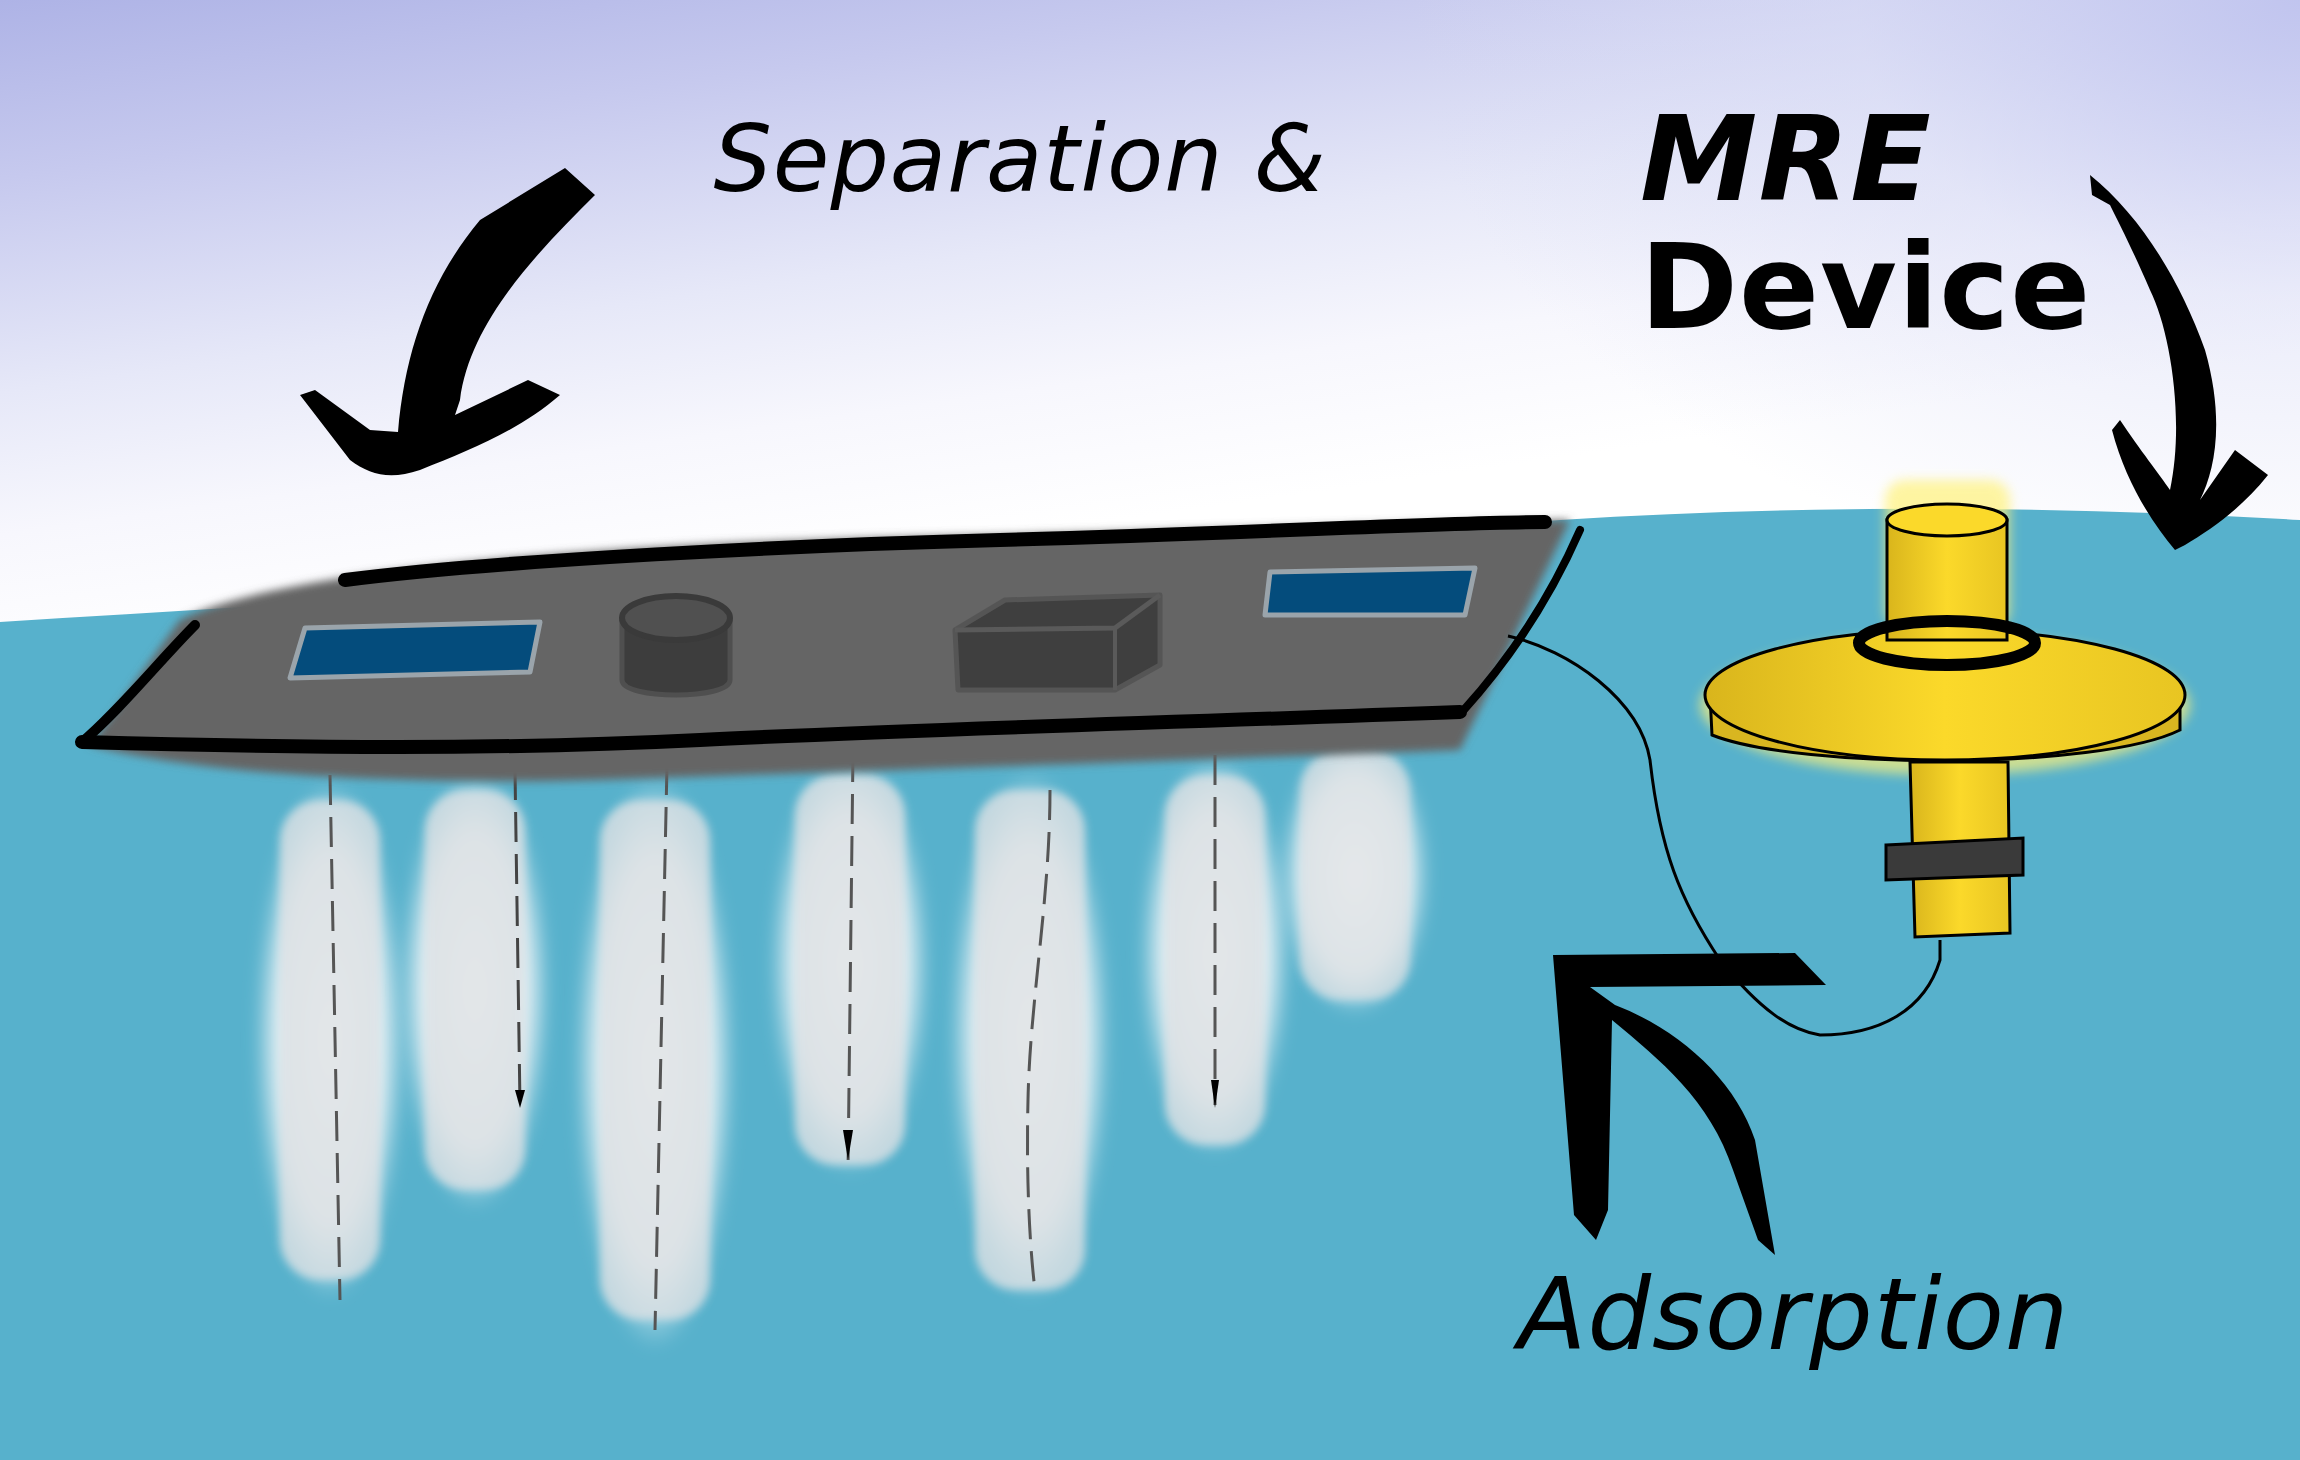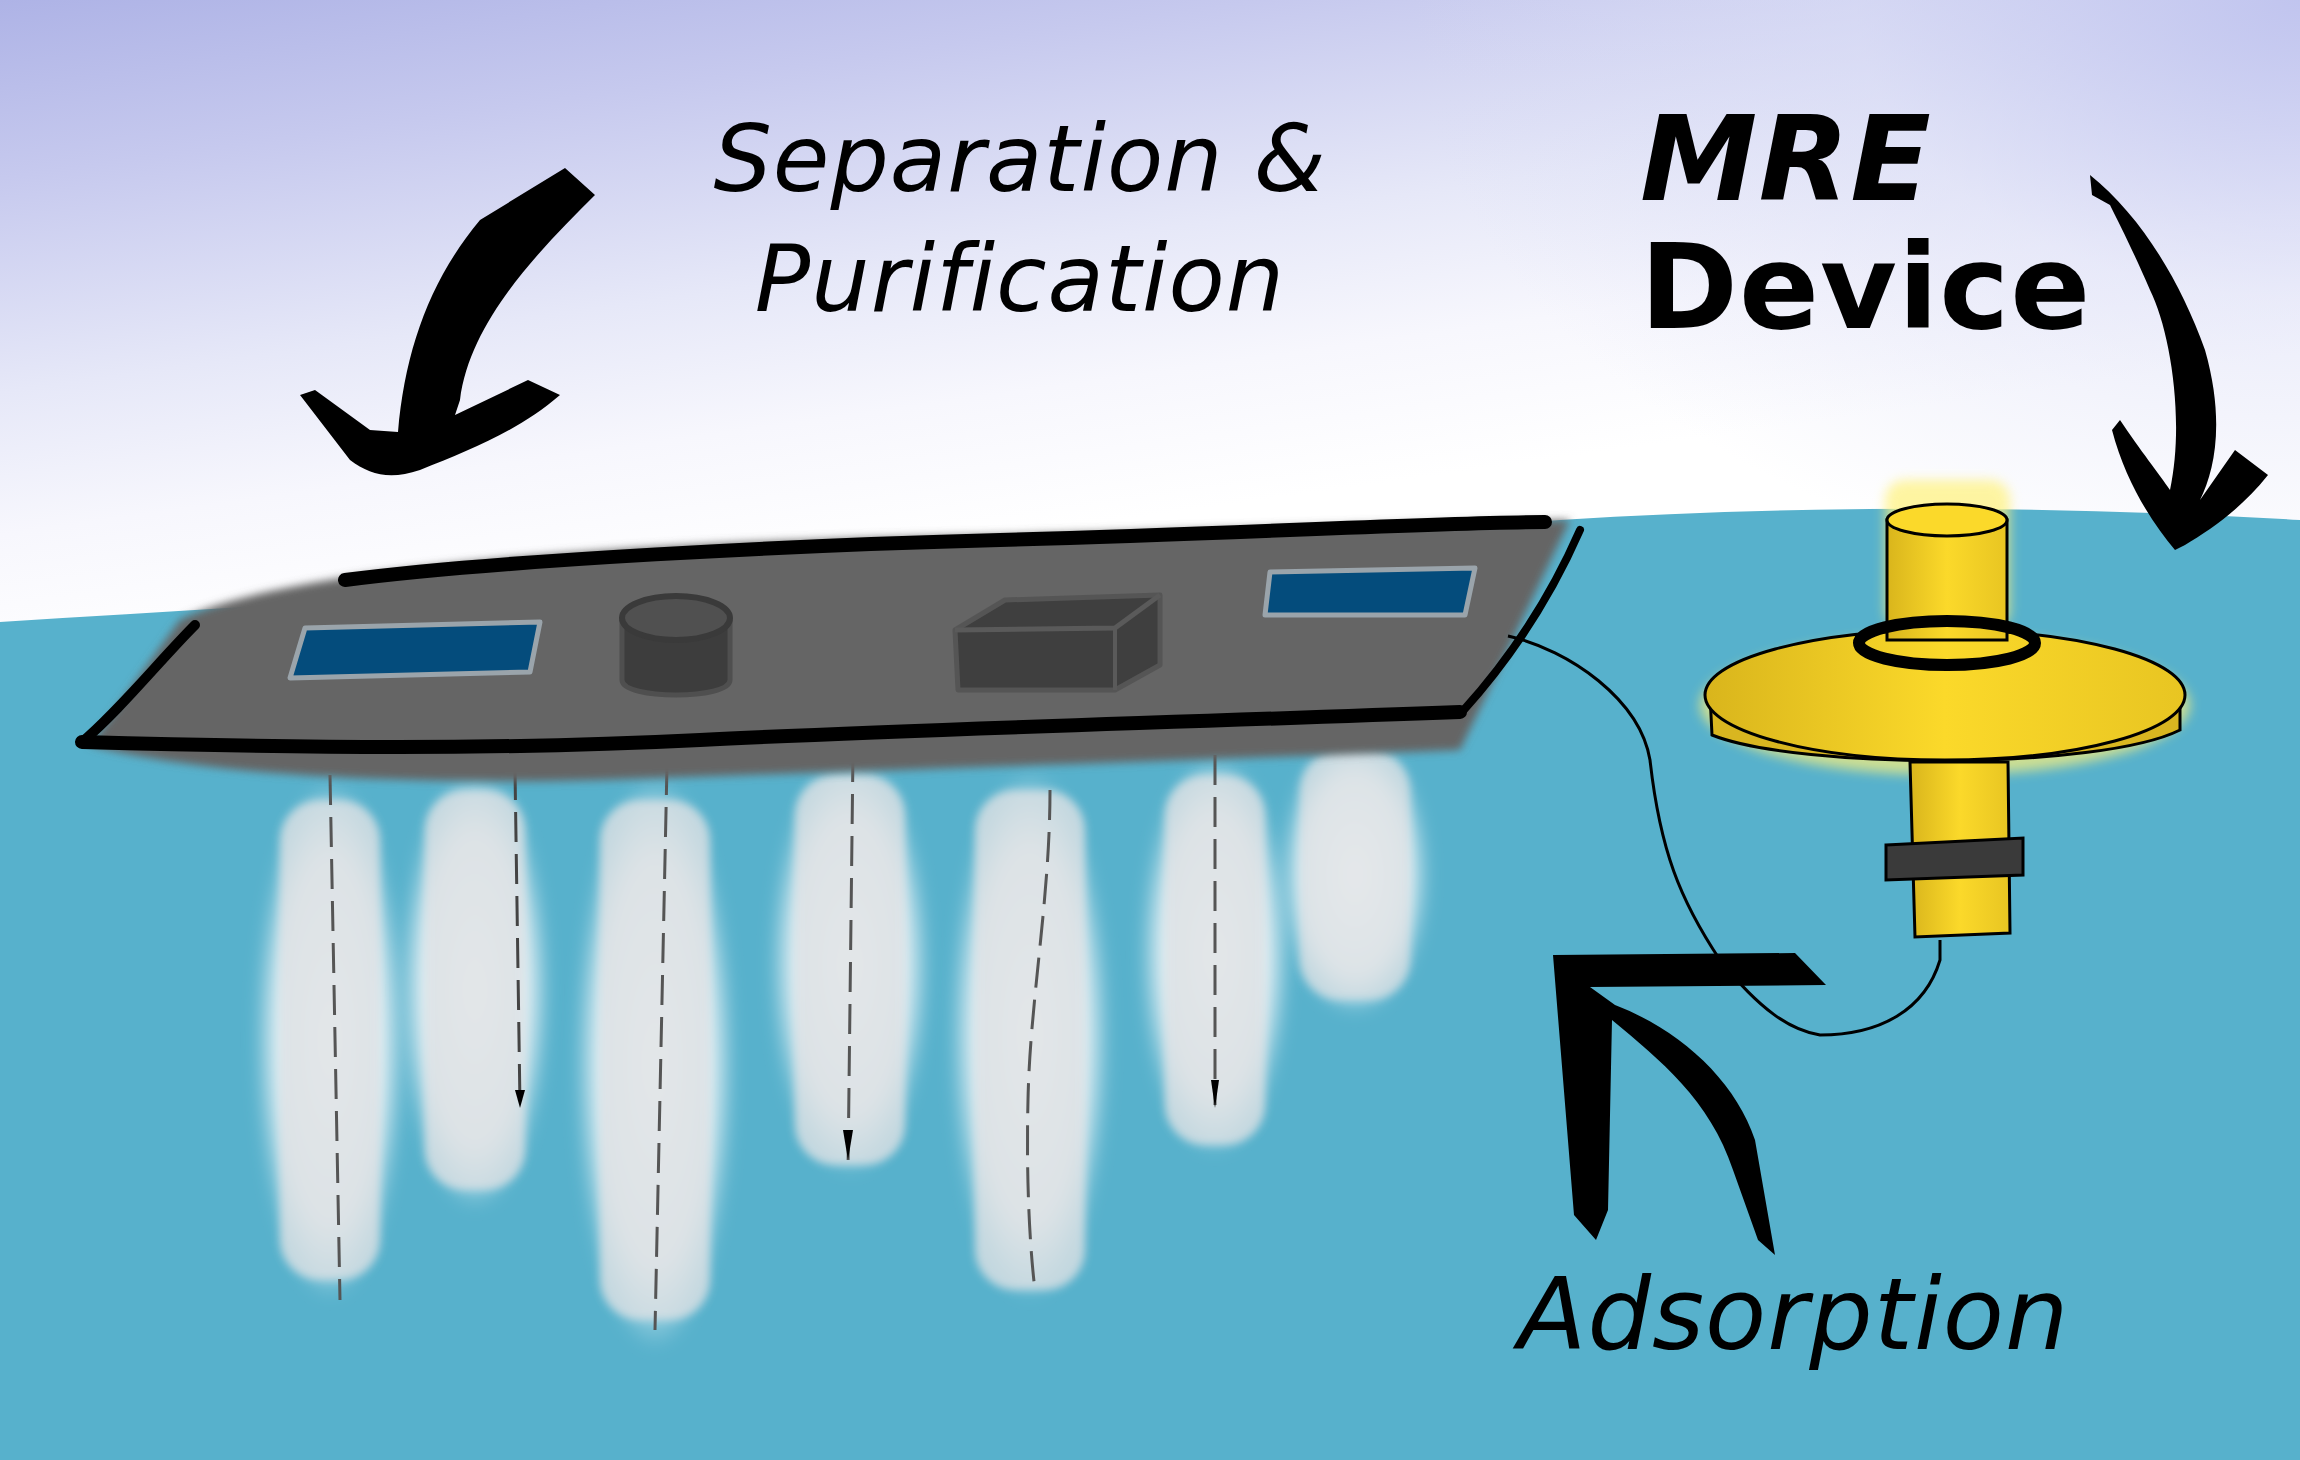--- a/index.html
+++ b/index.html
@@ -154,21 +154,20 @@
 
     <path d="M565,168 L595,195 C540,250 470,320 460,400 L455,415 L528,380 L560,395 C520,430 470,450 420,470 C390,480 370,475 350,460 L300,395 L315,390 L370,430 L398,432 C405,350 430,280 480,220 Z" fill="#000"></path>
 
     <path d="M2090,175 C2140,215 2180,280 2205,350 C2225,420 2215,470 2200,500 L2235,450 L2268,475 C2240,510 2210,530 2185,545 L2175,550 C2150,520 2125,480 2112,430 L2120,420 C2140,450 2160,475 2170,490 C2185,420 2170,330 2150,290 C2135,255 2120,225 2110,205 L2092,195 Z" fill="#000"></path>
 
     <path d="M1553,955 L1795,953 L1826,985 L1590,987 L1615,1005 C1680,1030 1735,1080 1755,1140 L1775,1255 L1758,1240 L1733,1170 C1710,1100 1660,1060 1612,1020 L1608,1210 L1596,1240 L1574,1215 Z" fill="#000"></path>
   </svg>
 
   <div class="label label-sep">
     <span>Separation &amp;</span>
-    <span>Purification</span>
   </div>
 
   <div class="label label-mre">
     <span>MRE</span>
     <span class="line2">Device</span>
   </div>
 
   <div class="label label-ads">Adsorption</div>
 </div>
 

